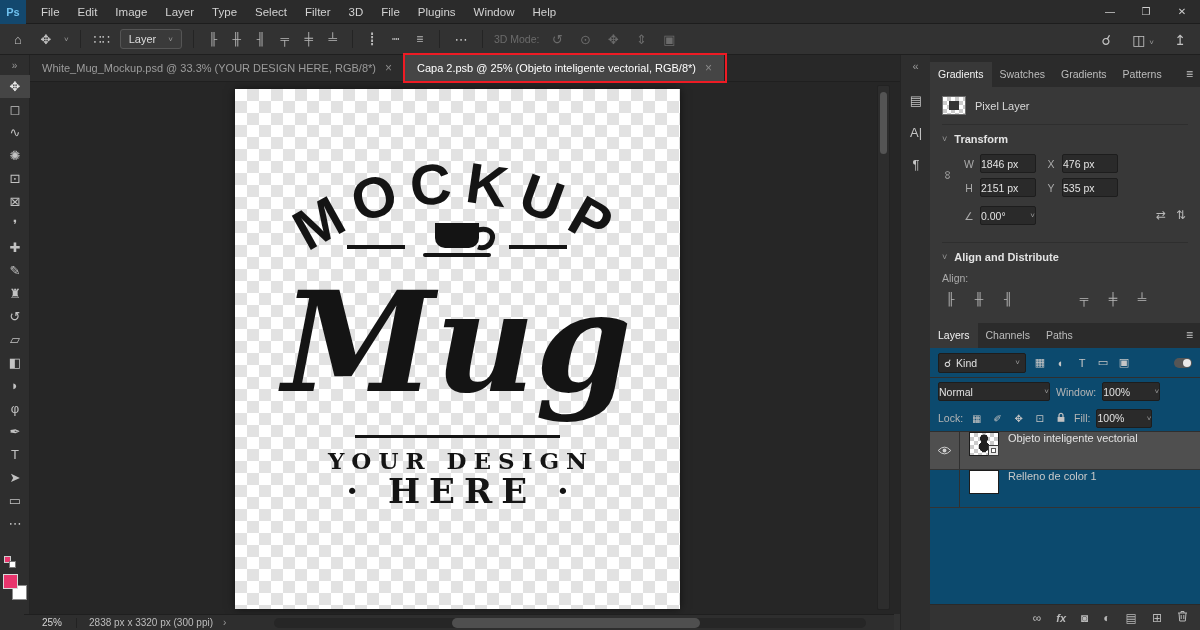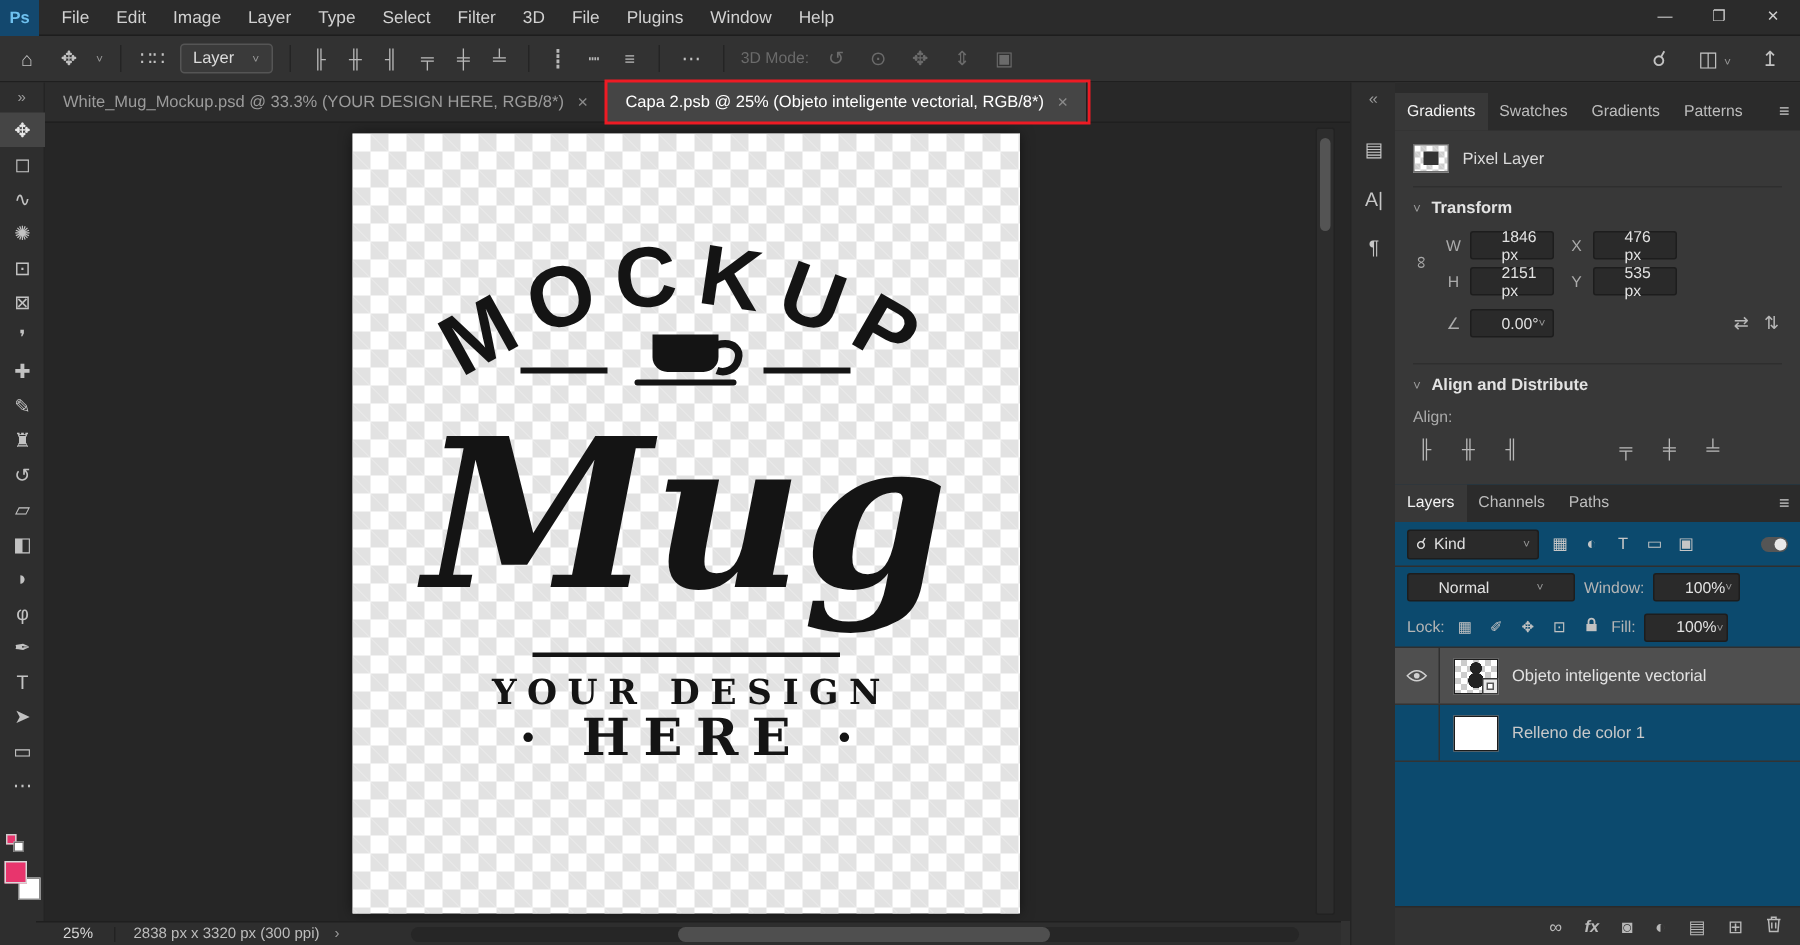--- a/index.html
+++ b/index.html
@@ -87,40 +87,40 @@
   .pl-label{color:#dadada;font-size:11px}
 
   .section{padding:8px 0 10px;border-bottom:1px solid #2e2e2e}
   .sec-head{display:flex;align-items:center;gap:7px;margin-bottom:9px}
   .sec-caret{color:#9a9a9a;font-size:9px}
   .sec-title{color:#e3e3e3;font-size:11px;font-weight:bold}
   .tbody{position:relative;height:78px}
   .link-ic{position:absolute;left:2px;top:14px;color:#a8a8a8;font-size:12px;transform:rotate(90deg)}
   .trow{position:absolute;display:flex;align-items:center;gap:6px}
   .tlabel{color:#ababab;font-size:10.5px;width:10px;text-align:center}
-  .field{display:flex;align-items:center;justify-content:space-between;height:19px;background:#2a2a2a;border:1px solid #1d1d1d;border-radius:2px;padding:0 20px;color:#e2e2e2;font-size:10.5px}
+  .field{display:flex;align-items:center;justify-content:space-between;height:19px;background:#2a2a2a;border:1px solid #1d1d1d;border-radius:2px;padding:0 0;color:#e2e2e2;font-size:10.5px}
   .f56{width:56px}
   .flips{position:absolute;right:2px;top:54px;display:flex;gap:10px;color:#b8b8b8;font-size:12px}
   .abody{display:flex;align-items:center;gap:13px}
   .agap{width:34px}
   .align-label{color:#ababab;font-size:10.5px;margin:2px 0 8px}
 
   .layers{position:absolute;left:0;right:0;top:268px;bottom:0;display:flex;flex-direction:column;background:#0c4a6e}
   .filter-row{display:flex;align-items:center;gap:7px;padding:0 8px;height:30px;border-bottom:1px solid #2f2f2f}
   .kind-dd{display:flex;align-items:center;gap:5px;width:88px;height:20px;background:#2a2a2a;border:1px solid #1d1d1d;border-radius:2px;padding:0 5px;color:#e0e0e0;font-size:10.5px}
   .kind-dd .kv{flex:1}
   .f-ic{width:14px;text-align:center;color:#c6c6c6;font-size:11px}
   .f-toggle{margin-left:auto;width:18px;height:10px;background:#555;border-radius:5px;position:relative}
   .f-toggle .dot{position:absolute;right:1px;top:1px;width:8px;height:8px;border-radius:50%;background:#e9e9e9}
   .blend-row{display:flex;align-items:center;gap:6px;padding:0 8px;height:27px}
   .lock-row{display:flex;align-items:center;gap:6px;padding:0 8px;height:27px;border-bottom:1px solid #2f2f2f}
   .rlabel{color:#b5b5b5;font-size:10.5px}
   .lock-ic{width:15px;text-align:center;color:#c2c2c2;font-size:10px}
   .layer-list{flex:1;overflow:hidden}
-  .lrow{display:flex;align-items:center;height:38px;border-bottom:1px solid #333}
+  .lrow{display:flex;align-items:flex-start;height:38px;border-bottom:1px solid #333}
   .lrow.selected{background:#4f4f4f}
   .eye-cell{width:30px;align-self:stretch;display:flex;align-items:center;justify-content:center;border-right:1px solid #303030}
   .thumb{width:30px;height:24px;margin:0 9px;position:relative;border:1px solid #1c1c1c;background:#fff;flex:none}
   .thumb.checker{background-color:#fff;background-image:linear-gradient(45deg,#ccc 25%,transparent 25%,transparent 75%,#ccc 75%),linear-gradient(45deg,#ccc 25%,transparent 25%,transparent 75%,#ccc 75%);background-size:8px 8px;background-position:0 0,4px 4px}
   .thumb-art{position:absolute;inset:0;background-image:radial-gradient(circle at 50% 25%,#222 0 18%,transparent 19%),radial-gradient(circle at 50% 62%,#222 0 26%,transparent 27%)}
   .so-badge{position:absolute;right:-1px;bottom:-1px;width:11px;height:11px;background:#e8e8e8;border:1px solid #3a3a3a}
   .so-badge::after{content:"";position:absolute;inset:2px;border:1px solid #555;background:#fff}
   .lname{color:#e2e2e2;font-size:11px;white-space:nowrap}
   .lfooter{height:26px;background:#333;border-top:1px solid #2a2a2a;display:flex;align-items:center;justify-content:flex-end;gap:15px;padding:0 12px}
   .lf-ic{color:#b9b9b9;font-size:12px}

